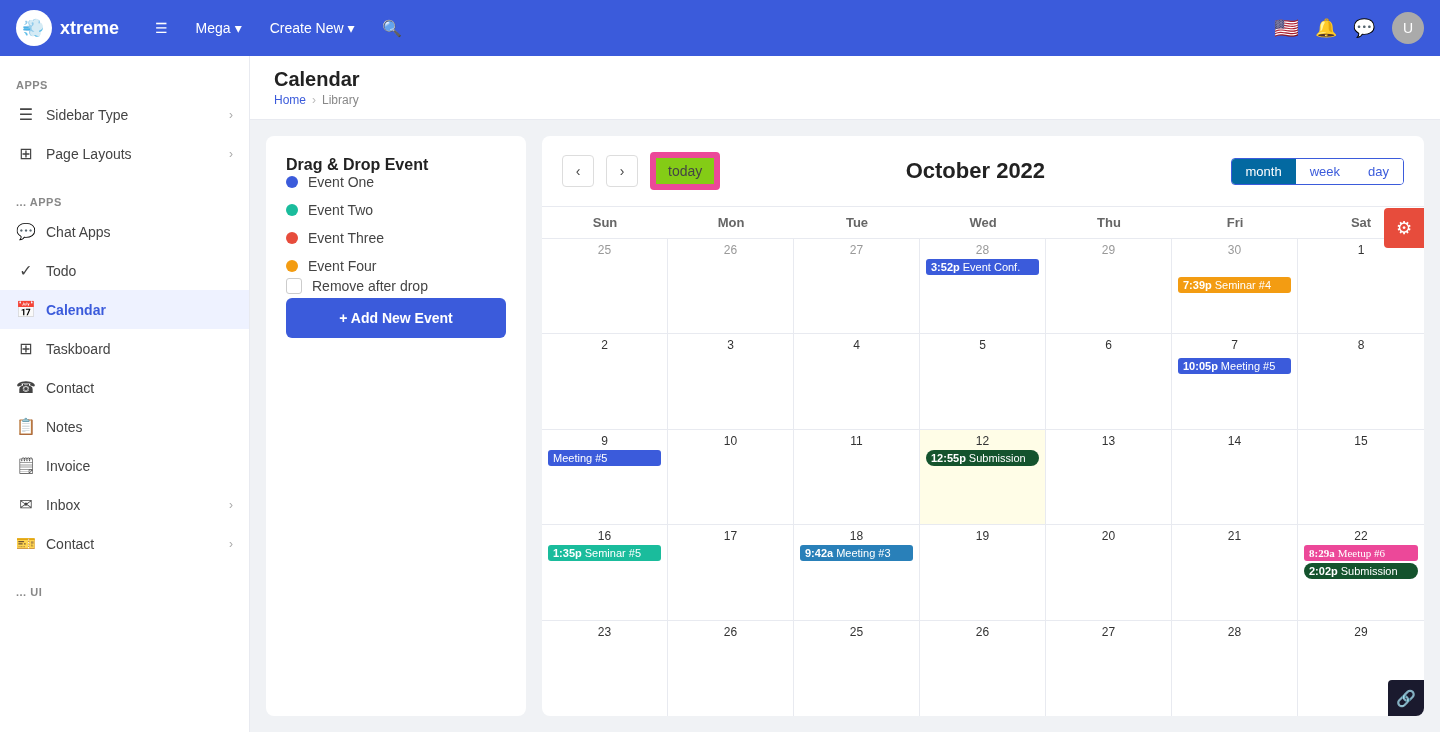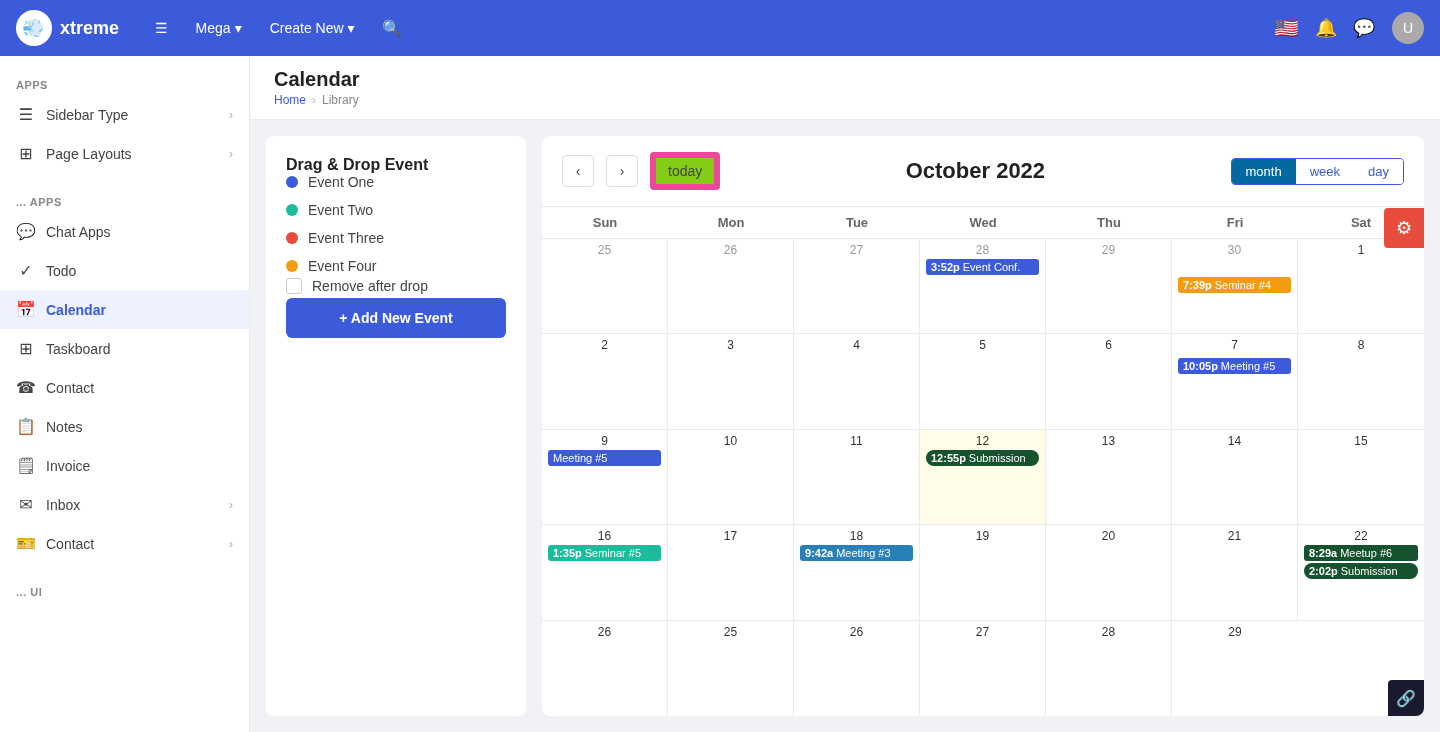--- a/index.html
+++ b/index.html
@@ -296,21 +296,21 @@
       display: flex; align-items: center; gap: 3px;
       overflow: hidden;
       white-space: nowrap;
       text-overflow: ellipsis;
     }
     .cal-event .ev-time { font-weight: 600; }
     .ev-blue { background: #3b5bdb; color: white; }
     .ev-orange { background: #f39c12; color: white; }
     .ev-red { background: #14532d; color: white; border-radius: 8px; }
     .ev-teal { background: #1abc9c; color: white; }
-    .ev-purple { background: #14532d; color: white; }
+    .ev-purple { background: #ec4899; color: white; font-family: Liberation Serif, serif; }
     .ev-darkblue { background: #2980b9; color: white; }
 
     
     .bottom-right-icon {
       position: absolute;
       right: 0; bottom: 0;
       width: 36px; height: 36px;
       background: #1a1a2e;
       border-radius: 4px 0 0 0;
       display: flex; align-items: center; justify-content: center;
@@ -607,20 +607,23 @@
                 </div>
                 <div class="cal-event ev-red">
                   <span class="ev-time">2:02p</span>
                   <span>Submission</span>
                 </div>
               </div>
             </div>
 
             <div class="cal-week">
               <div class="cal-cell current-month">
+                  <div class="cal-date">23</div>
+                </div>
+              <div class="cal-cell current-month">
                   <div class="cal-date">26</div>
                 </div>
               <div class="cal-cell current-month">
                   <div class="cal-date">25</div>
                 </div>
               <div class="cal-cell current-month">
                   <div class="cal-date">26</div>
                 </div>
               <div class="cal-cell current-month">
                   <div class="cal-date">27</div>

